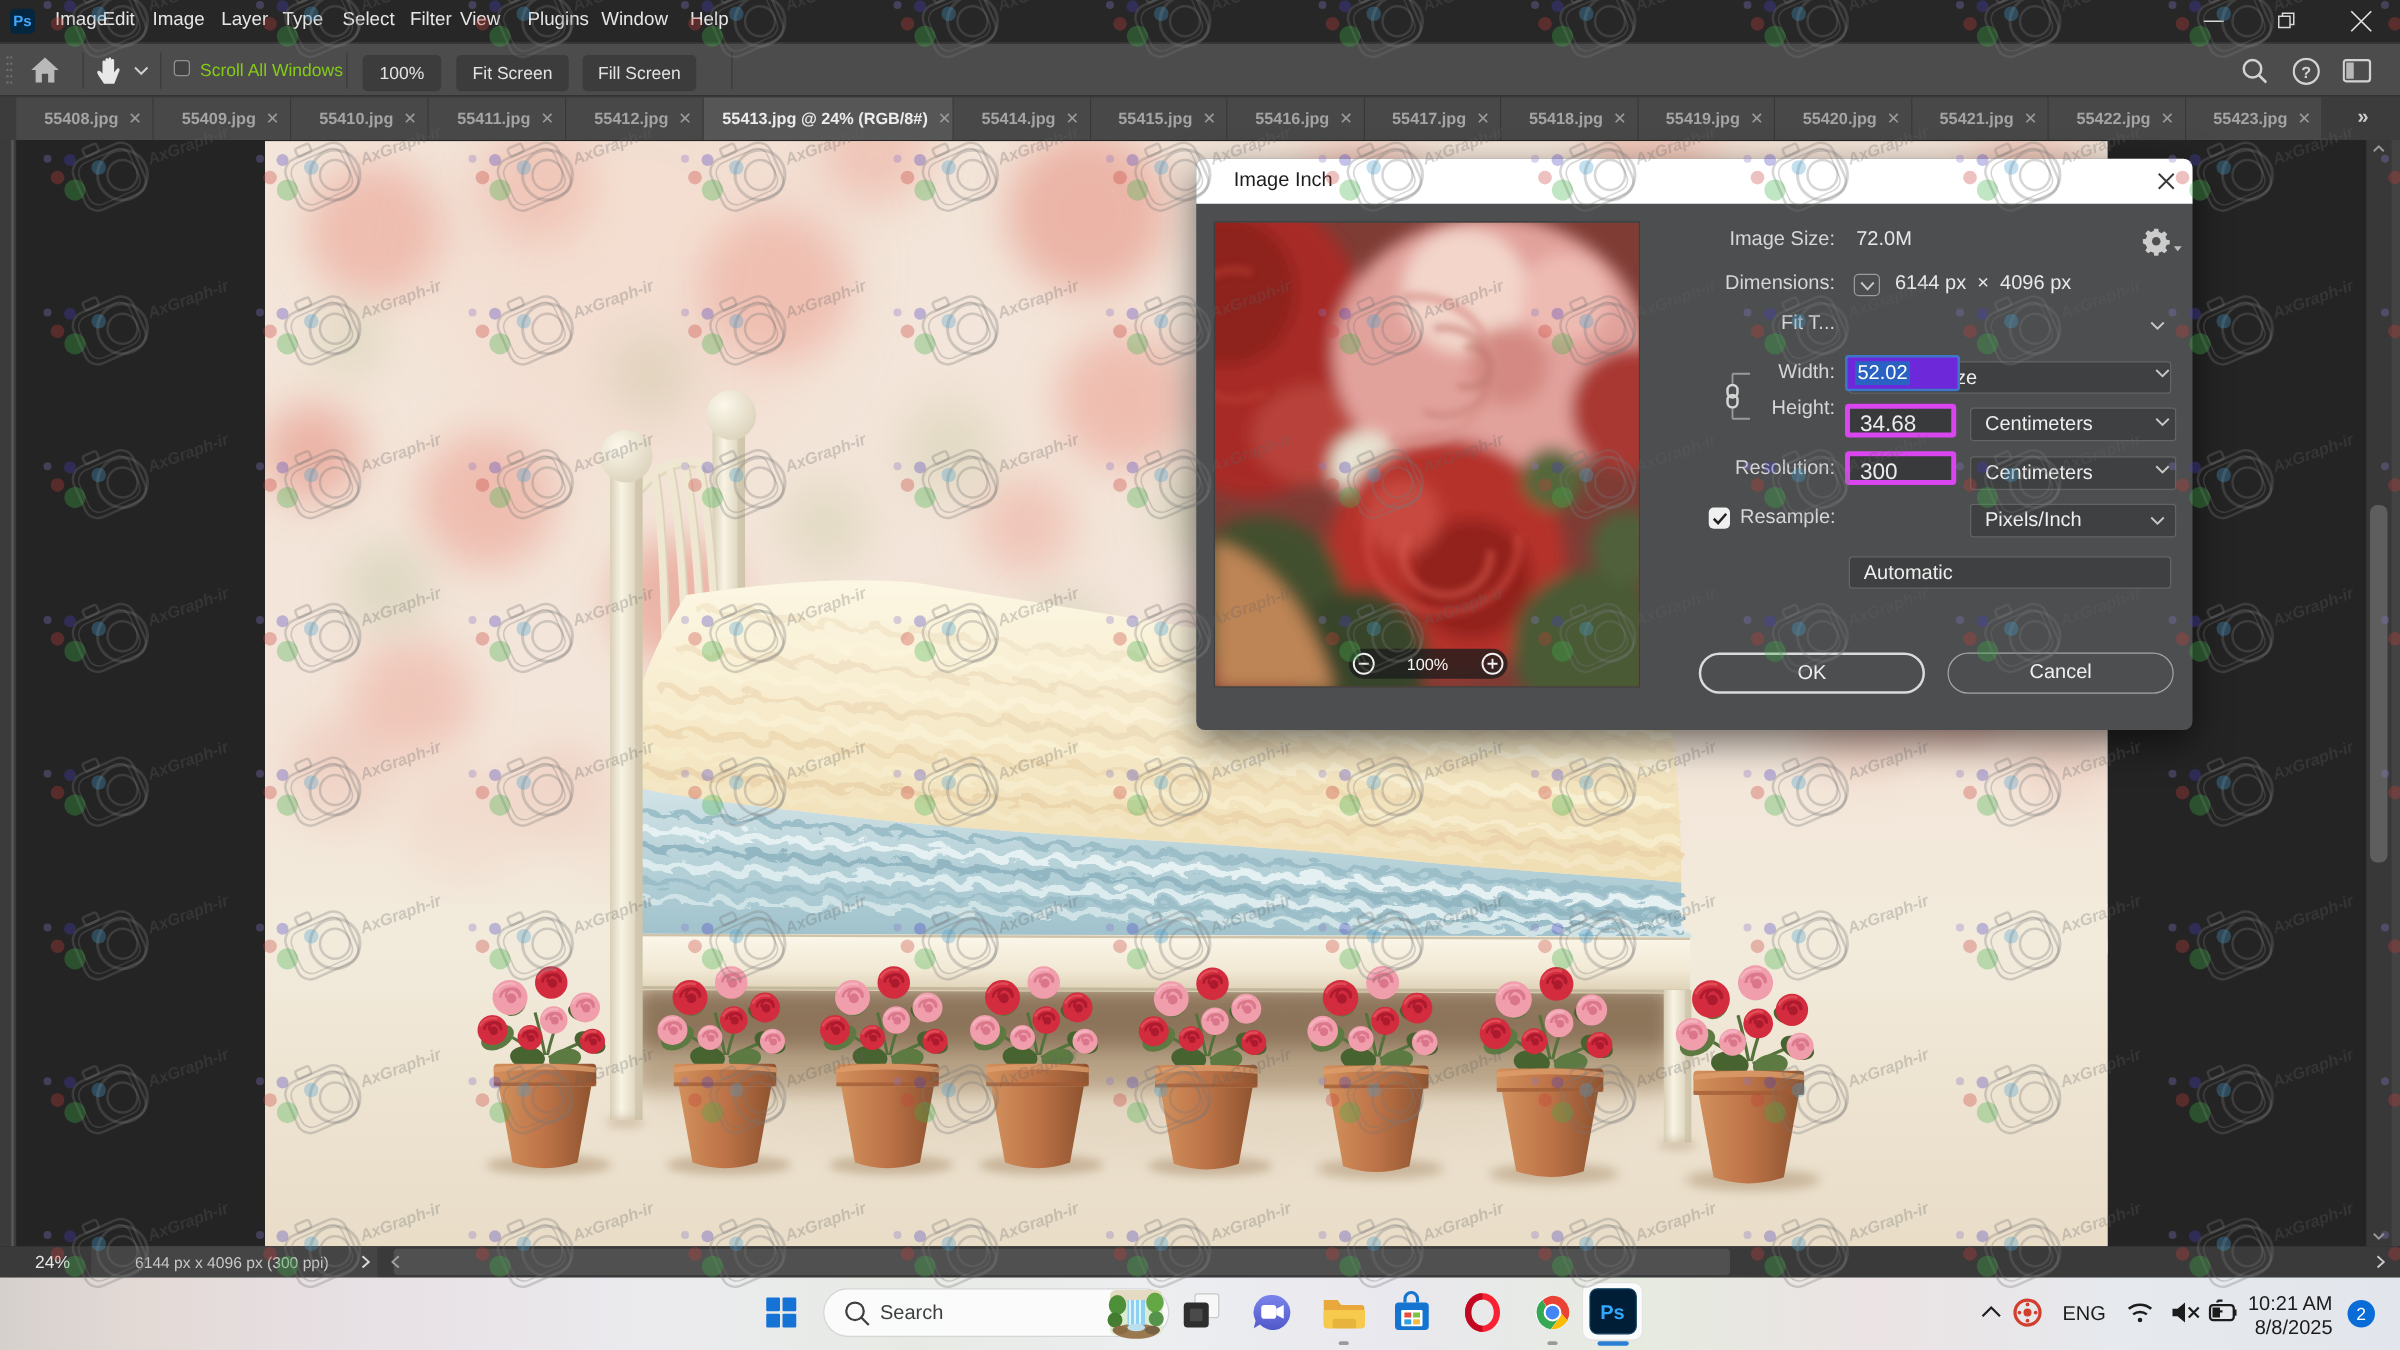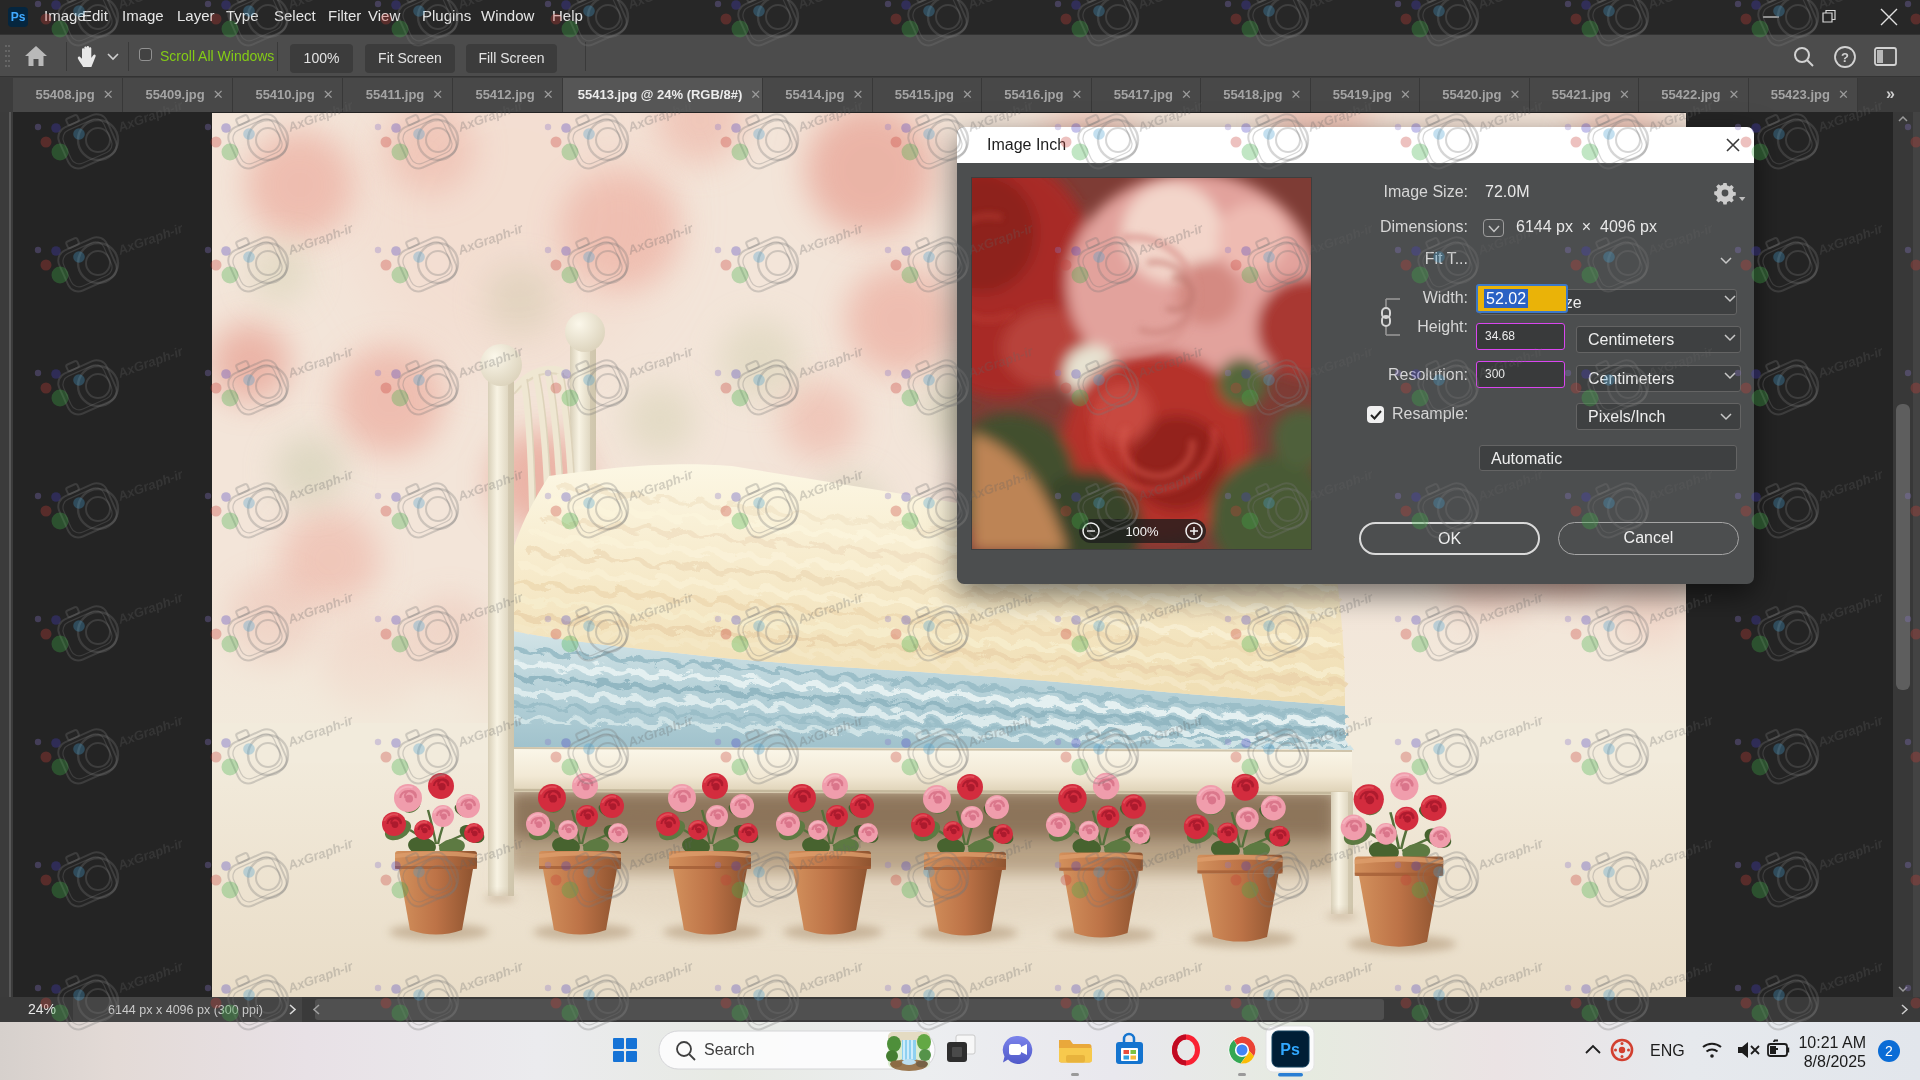--- a/index.html
+++ b/index.html
@@ -44,22 +44,22 @@
   #taskbar { left:0; top:1022px; width:1920px; height:58px;
     background:linear-gradient(90deg,#d6d0cc 0%, #e3dad6 6%, #e8e1e6 16%, #ebebee 28%, #e7eae4 38%, #eceef0 48%, #e9e8ee 58%, #e6ebe0 68%, #ebe3e4 78%, #e6e9ed 88%, #e2e6ec 100%); }
 
   
   #dialog { left:957px; top:127px; width:797px; height:457px; border-radius:7px;
     background:#4c4e4f; box-shadow:0 10px 30px rgba(0,0,0,.55); }
   #dlgtitle { position:absolute; left:0; top:0; width:797px; height:36px; background:#ffffff;
     border-radius:7px 7px 0 0; color:#1d1d1d; font-size:16px; line-height:36px; }
   .dl { position:absolute; color:#d6d6d6; font-size:16px; text-align:right; }
   .dv { position:absolute; color:#e8e8e8; font-size:16px; }
-  .dinput { position:absolute; width:89px; height:27px; background:#393a3b; border:1px solid #d946ef;
-    border-radius:3px; color:#ececec; font-size:12px; line-height:25px; padding-left:8px; }
+  .dinput { position:absolute; width:89px; height:27px; background:#393a3b; border:4px solid #d946ef;
+    border-radius:3px; color:#ececec; font-size:18px; line-height:25px; padding-left:8px; }
   .ddrop { position:absolute; background:#3e4041; border:1px solid #646464; border-radius:3px;
     color:#eeeeee; font-size:16px; line-height:25px; padding-left:11px;margin-top:41px; }
   .dbtn { position:absolute; top:395px; height:33px; border-radius:17px; color:#f0f0f0;
     font-size:16px; text-align:center; line-height:30px; }
 
   
   #wm { left:0; top:0; width:1920px; height:1080px; z-index:90; pointer-events:none; }
 </style>
 </head>
 <body>
@@ -875,21 +875,21 @@
       </svg>
     <svg class="abs" style="left:415px;top:164px" width="45" height="52">
       <path d="M14 8 H28 M14 8 V44 M14 44 H28" stroke="#9a9a9a" stroke-width="1.5" fill="none"></path>
       <rect x="4" y="16" width="20" height="20" fill="#4c4e4f"></rect>
       <g stroke="#d5d5d5" stroke-width="2" fill="none">
           <rect x="10" y="17" width="8" height="10" rx="4"></rect>
           <rect x="10" y="25" width="8" height="10" rx="4"></rect>
         </g>
     </svg>
     <span class="dl" style="right:286px;top:162px">Width:</span>
-    <div class="abs" style="left:519px;top:157px;width:92px;height:29px;background:#eab308;border:2px solid #3d78c8;border-radius:3px;font-size:16px;line-height:25px"><span style="background:#2a62c4;color:#ffffff;margin-left:6px;padding:1px 2px">52.02</span></div>
+    <div class="abs" style="left:519px;top:157px;width:92px;height:29px;background:#6d28d9;border:2px solid #3d78c8;border-radius:3px;font-size:16px;line-height:25px"><span style="background:#2a62c4;color:#ffffff;margin-left:6px;padding:1px 2px">52.02</span></div>
     <div class="ddrop" style="left:619px;top:158px;width:165px;height:27px">Centimeters</div>
     <svg class="abs" style="left:766px;top:167px" width="14" height="10">
         <path d="M2 2 L7 7 L12 2" stroke="#c8c8c8" stroke-width="1.5" fill="none"></path>
       </svg>
     <span class="dl" style="right:286px;top:191px">Height:</span>
     <div class="dinput" style="left:519px;top:196px">34.68</div>
     <div class="ddrop" style="left:619px;top:197px;width:165px;height:27px">Centimeters</div>
     <svg class="abs" style="left:766px;top:206px" width="14" height="10">
         <path d="M2 2 L7 7 L12 2" stroke="#c8c8c8" stroke-width="1.5" fill="none"></path>
       </svg>

